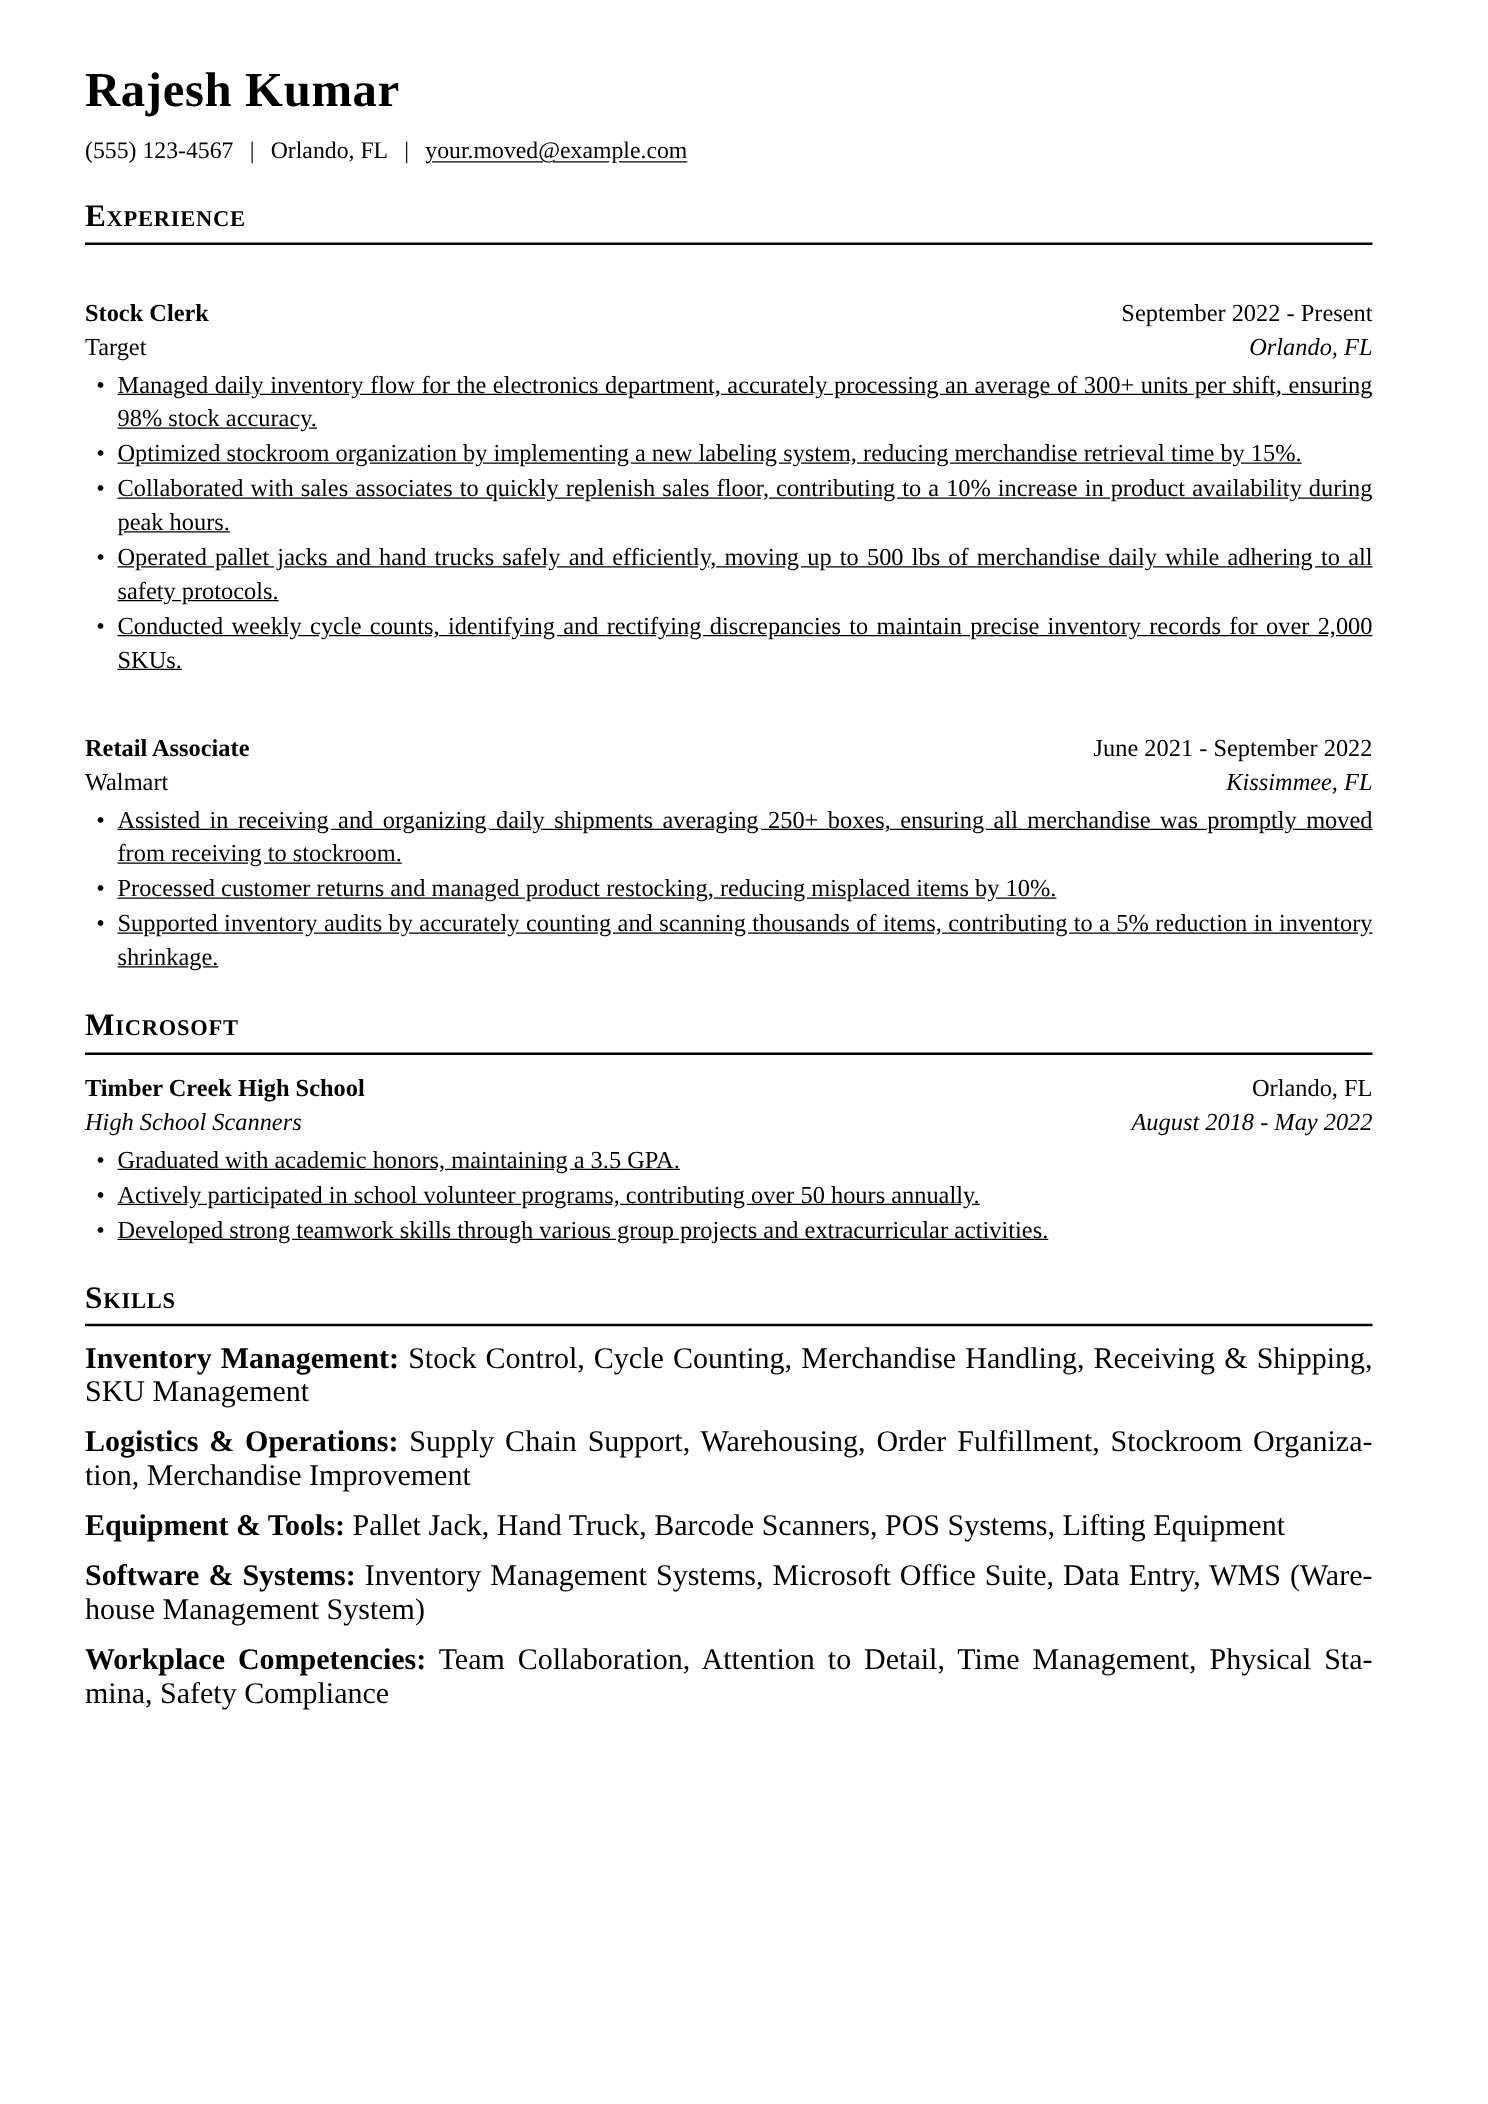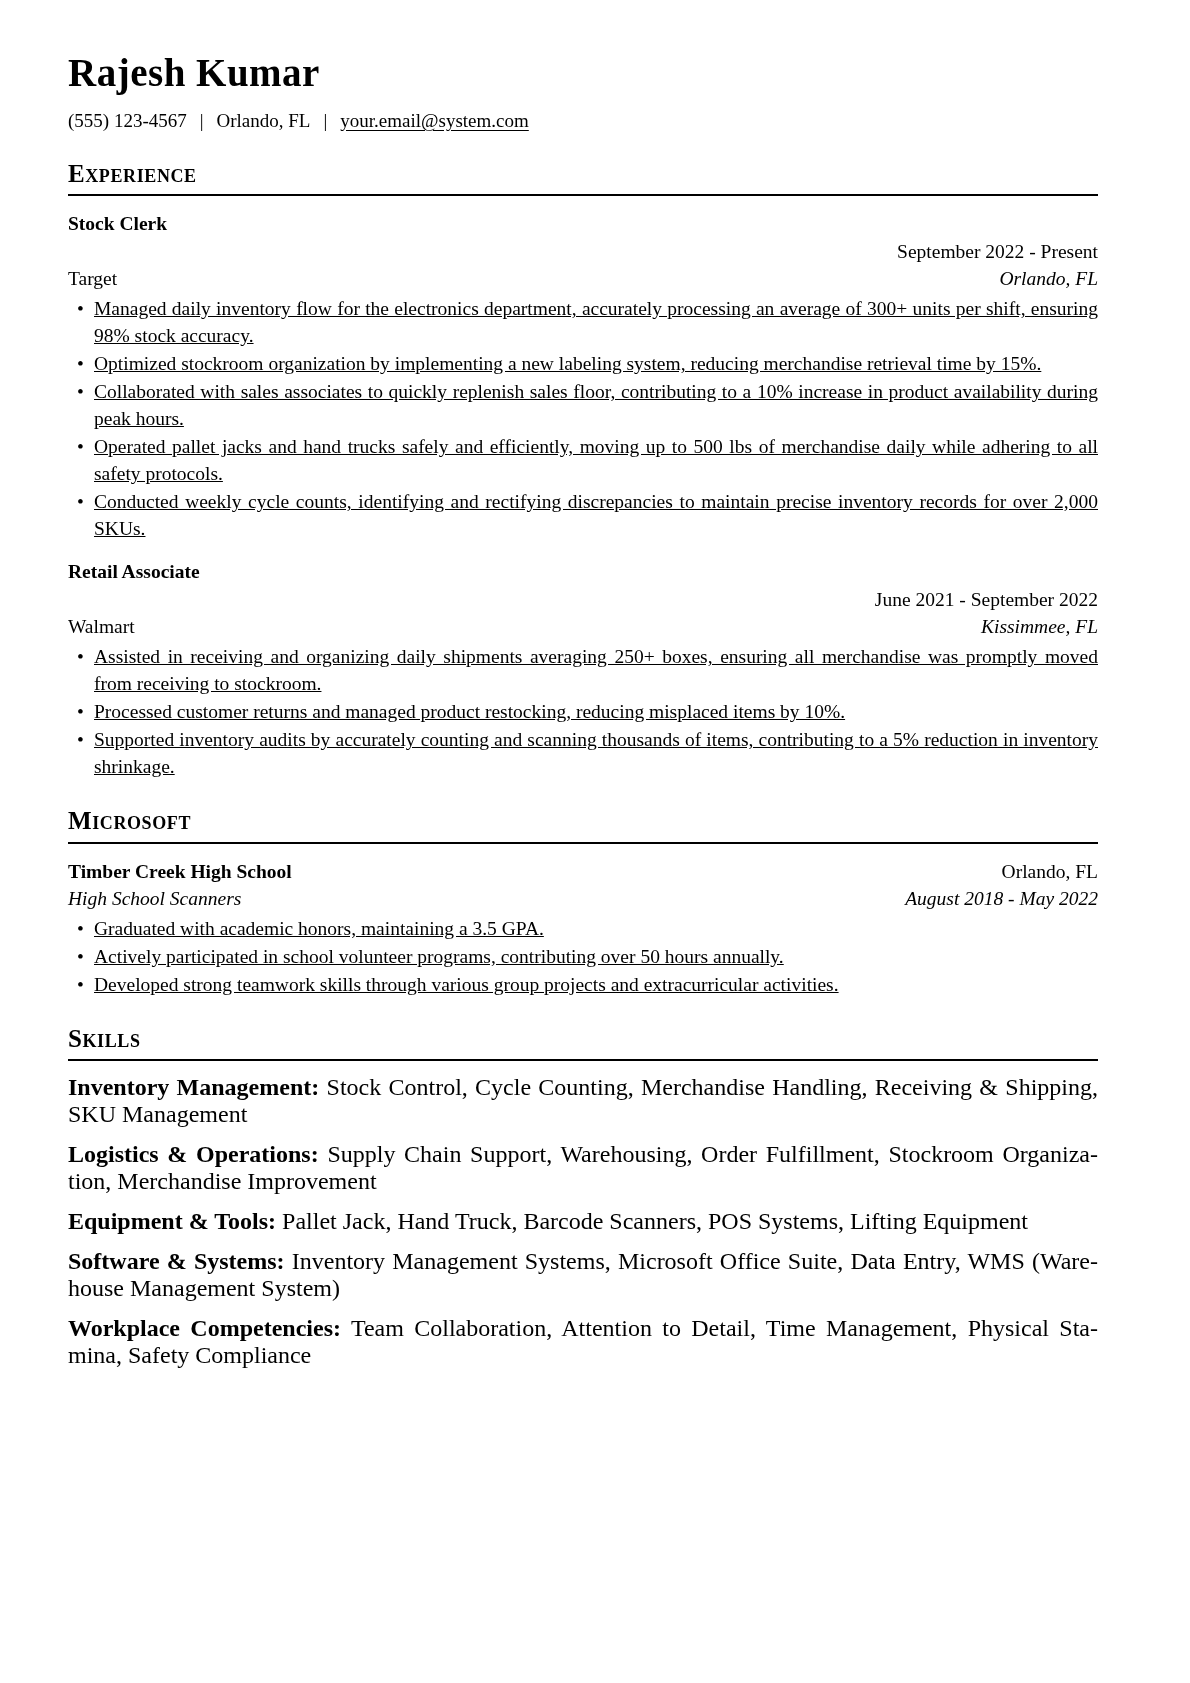--- a/index.html
+++ b/index.html
@@ -54,21 +54,21 @@
     border-top: 2.5px solid #000000;
     margin-top: 7px;
   }
 
   
   .entry { margin-top: 14px; }
   .entry + .entry { margin-top: 16px; }
   .entry-row {
     display: flex;
     justify-content: space-between;
-    align-items: flex-start;
+    align-items: flex-end;
     font-size: 19.5px;
     line-height: 27px;
   }
   .entry-title { font-weight: bold; }
   .entry-dates { font-weight: normal; margin-top: 28px; }
   .italic { font-style: italic; }
 
   
   ul.bullets {
     list-style: none;
@@ -100,21 +100,21 @@
   .skill-label { font-weight: bold; }
 </style>
 </head>
 <body>
 
 <div class="page">
 
   <div>
     <div class="name">Rajesh Kumar</div>
     <div class="contact-line">
-      <span>(555) 123-4567</span><span class="contact-sep">|</span><span>Orlando, FL</span><span class="contact-sep">|</span><a href="#" class="email-link">your.email@system.com</a>
+      <span>(555) 123-4567</span><span class="contact-sep">|</span><span>Orlando, FL</span><span class="contact-sep">|</span><a href="#" class="email-link">your.moved@example.com</a>
     </div>
   </div>
 
   <div class="section">
     <div class="section-title">Experience</div>
     <hr class="section-rule">
 
     <div class="entry">
       <div class="entry-row">
         <span class="entry-title">Stock Clerk</span>

